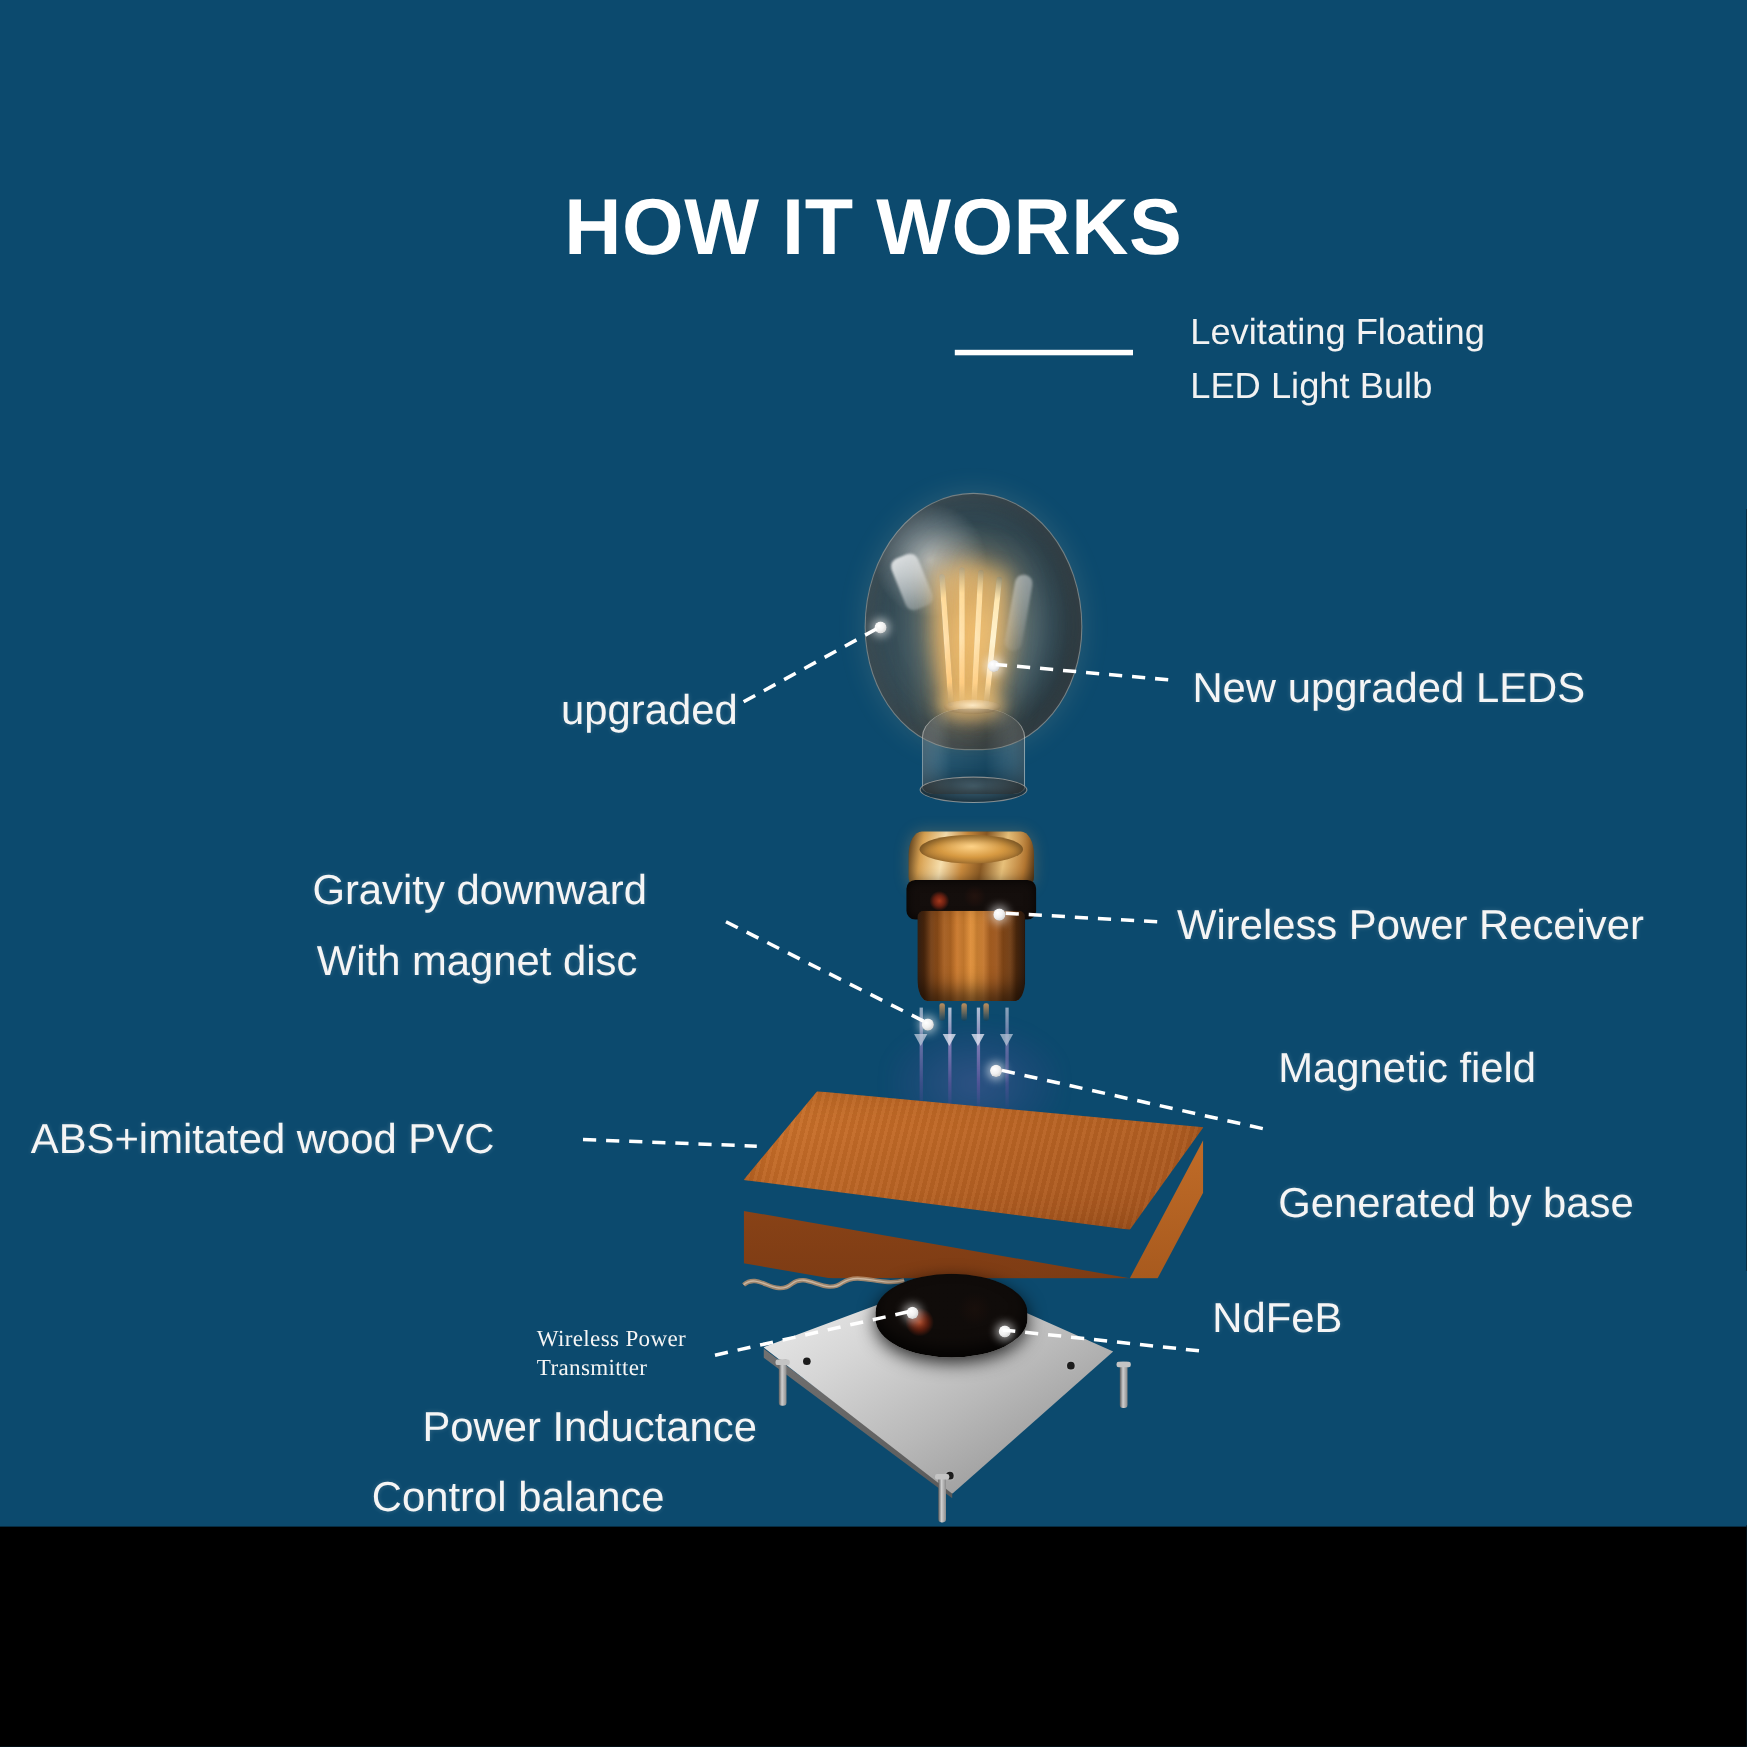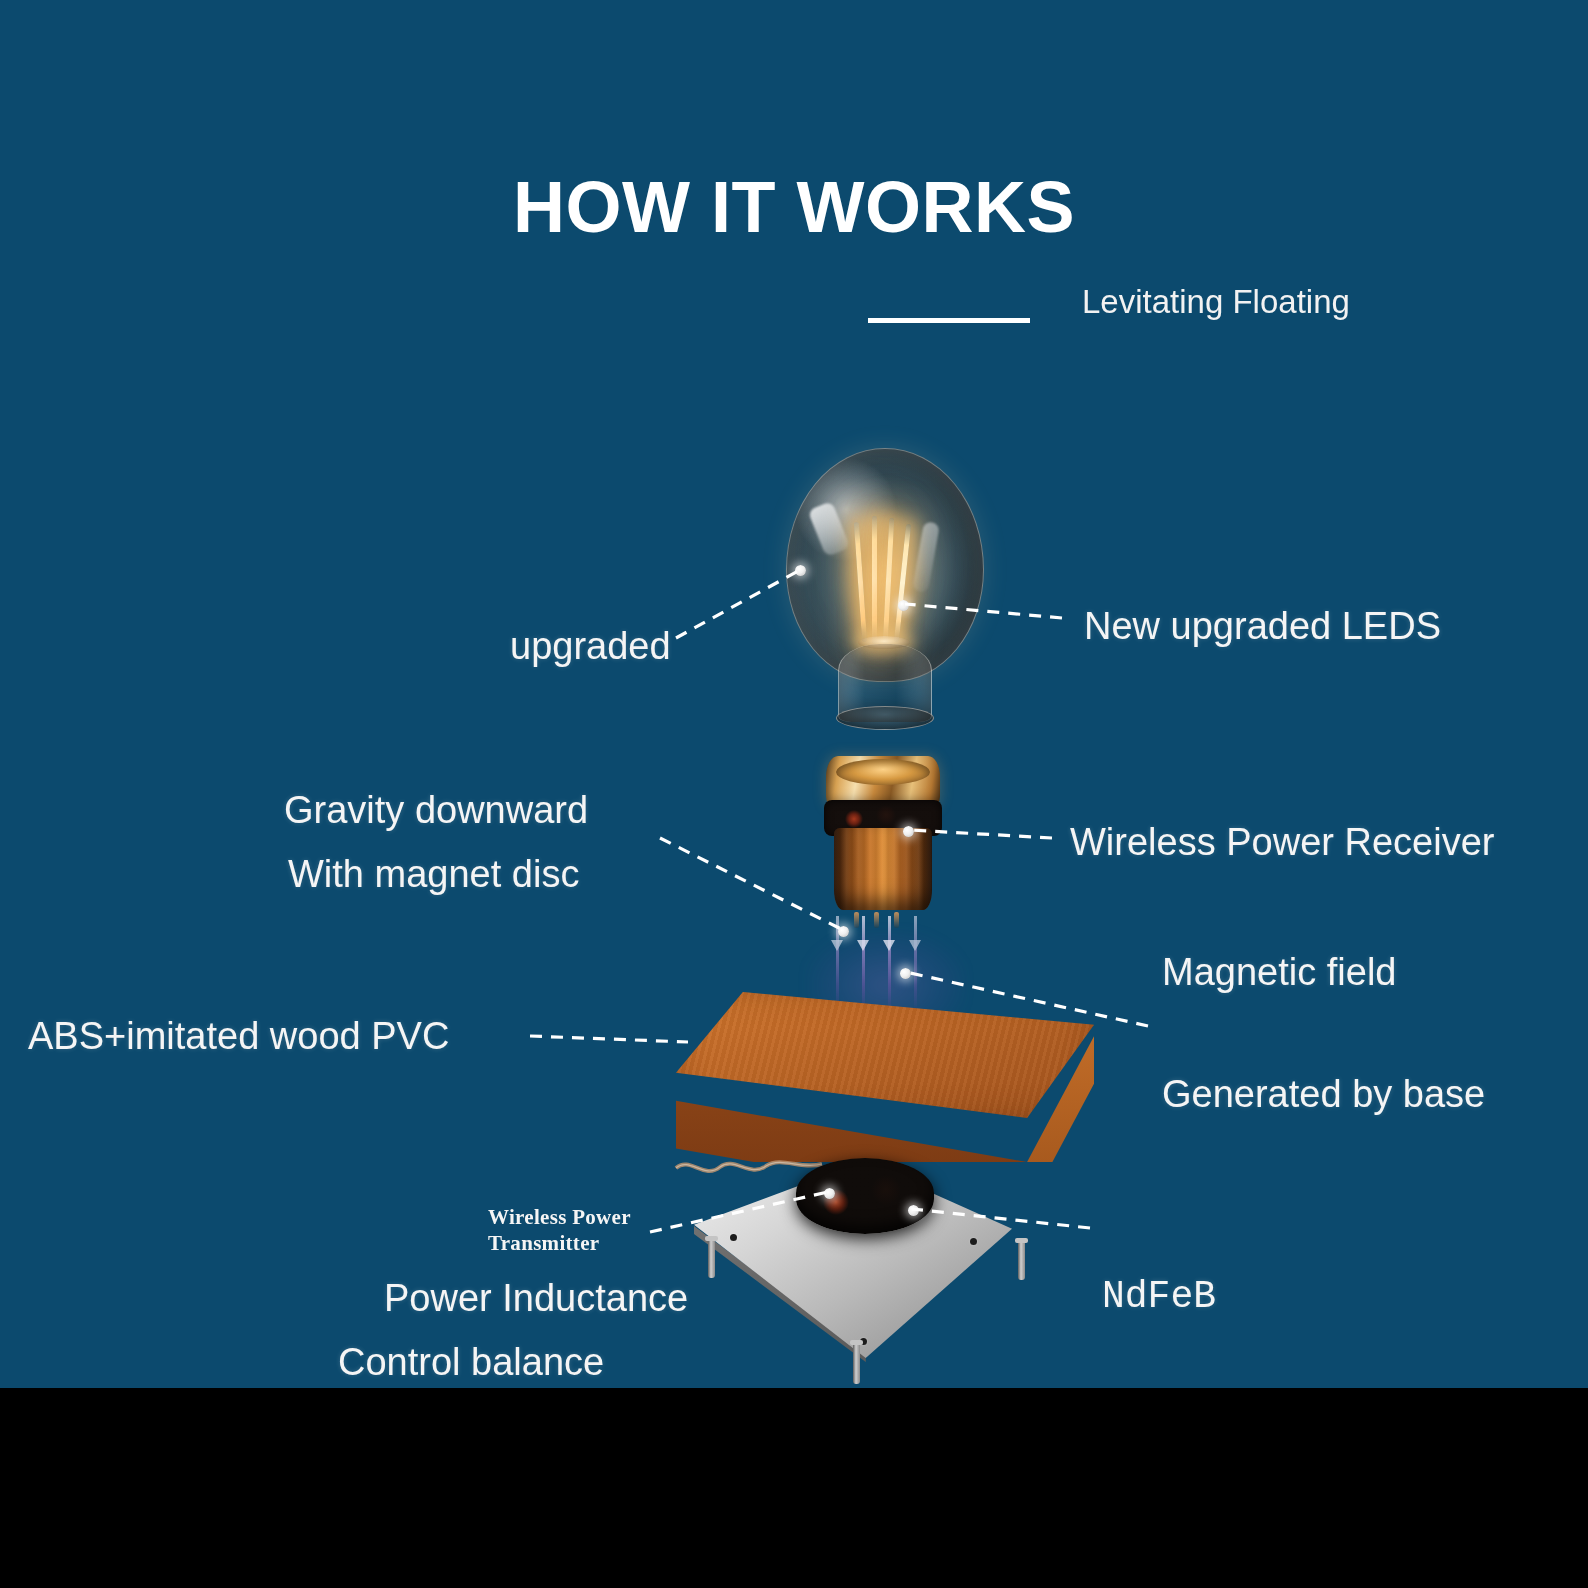--- a/index.html
+++ b/index.html
@@ -48,21 +48,21 @@
   .label {
     position: absolute;
     font-size: 38px;
     line-height: 64px;
     color: #f5f5f5;
     white-space: nowrap;
     text-shadow: 0 0 5px rgba(255,255,255,0.18);
   }
   .label.small-serif {
     font-family: "Liberation Serif", serif;
-    font-weight: bold;
+    font-weight: normal;
     font-size: 21px;
     line-height: 26px;
     letter-spacing: 0.3px;
     text-shadow: none;
   }
 
   
   #leaders {
     position: absolute;
     left: 0; top: 0;
@@ -330,20 +330,21 @@
 <body>
 
 <div id="stage">
 
   <div id="page-title">HOW IT WORKS</div>
 
   <div id="subtitle-rule"></div>
 
   <div id="subtitle">
     <div>Levitating Floating</div>
+    <div>LED Light Bulb</div>
   </div>
 
   <div id="illustration">
 
     <div class="bulb">
       <div class="bulb-glass"></div>
       <div class="filament-glow"></div>
       <div class="filament" style="left:72px;  top:74px;  height:120px; transform:rotate(-4deg);"></div>
       <div class="filament" style="left:86px;  top:68px;  height:128px;"></div>
       <div class="filament" style="left:100px; top:70px;  height:126px; transform:rotate(3deg);"></div>
@@ -440,18 +441,18 @@
   <div class="label" style="left:1070px; top:810px;">Wireless Power Receiver</div>
   <div class="label" style="left:1162px; top:1062px;">Generated by base</div>
 
   <div class="label" style="left:28px; top:1004px;">ABS+imitated wood PVC</div>
 
   <div class="label small-serif" style="left:488px; top:1204px;">
     <div>Wireless Power</div>
     <div>Transmitter</div>
   </div>
 
-  <div class="label" style="left:1102px; top:1265px;font-family:Liberation Mono, monospace;">NdFeB</div>
+  <div class="label" style="left:1102px; top:1167px;">NdFeB</div>
 
   <div class="label" style="left:338px; top:1266px;margin-left:46px;">Power Inductance</div>
   <div class="label" style="left:338px; top:1330px;">Control balance</div>
 
 </div>
 
 </body></html>

